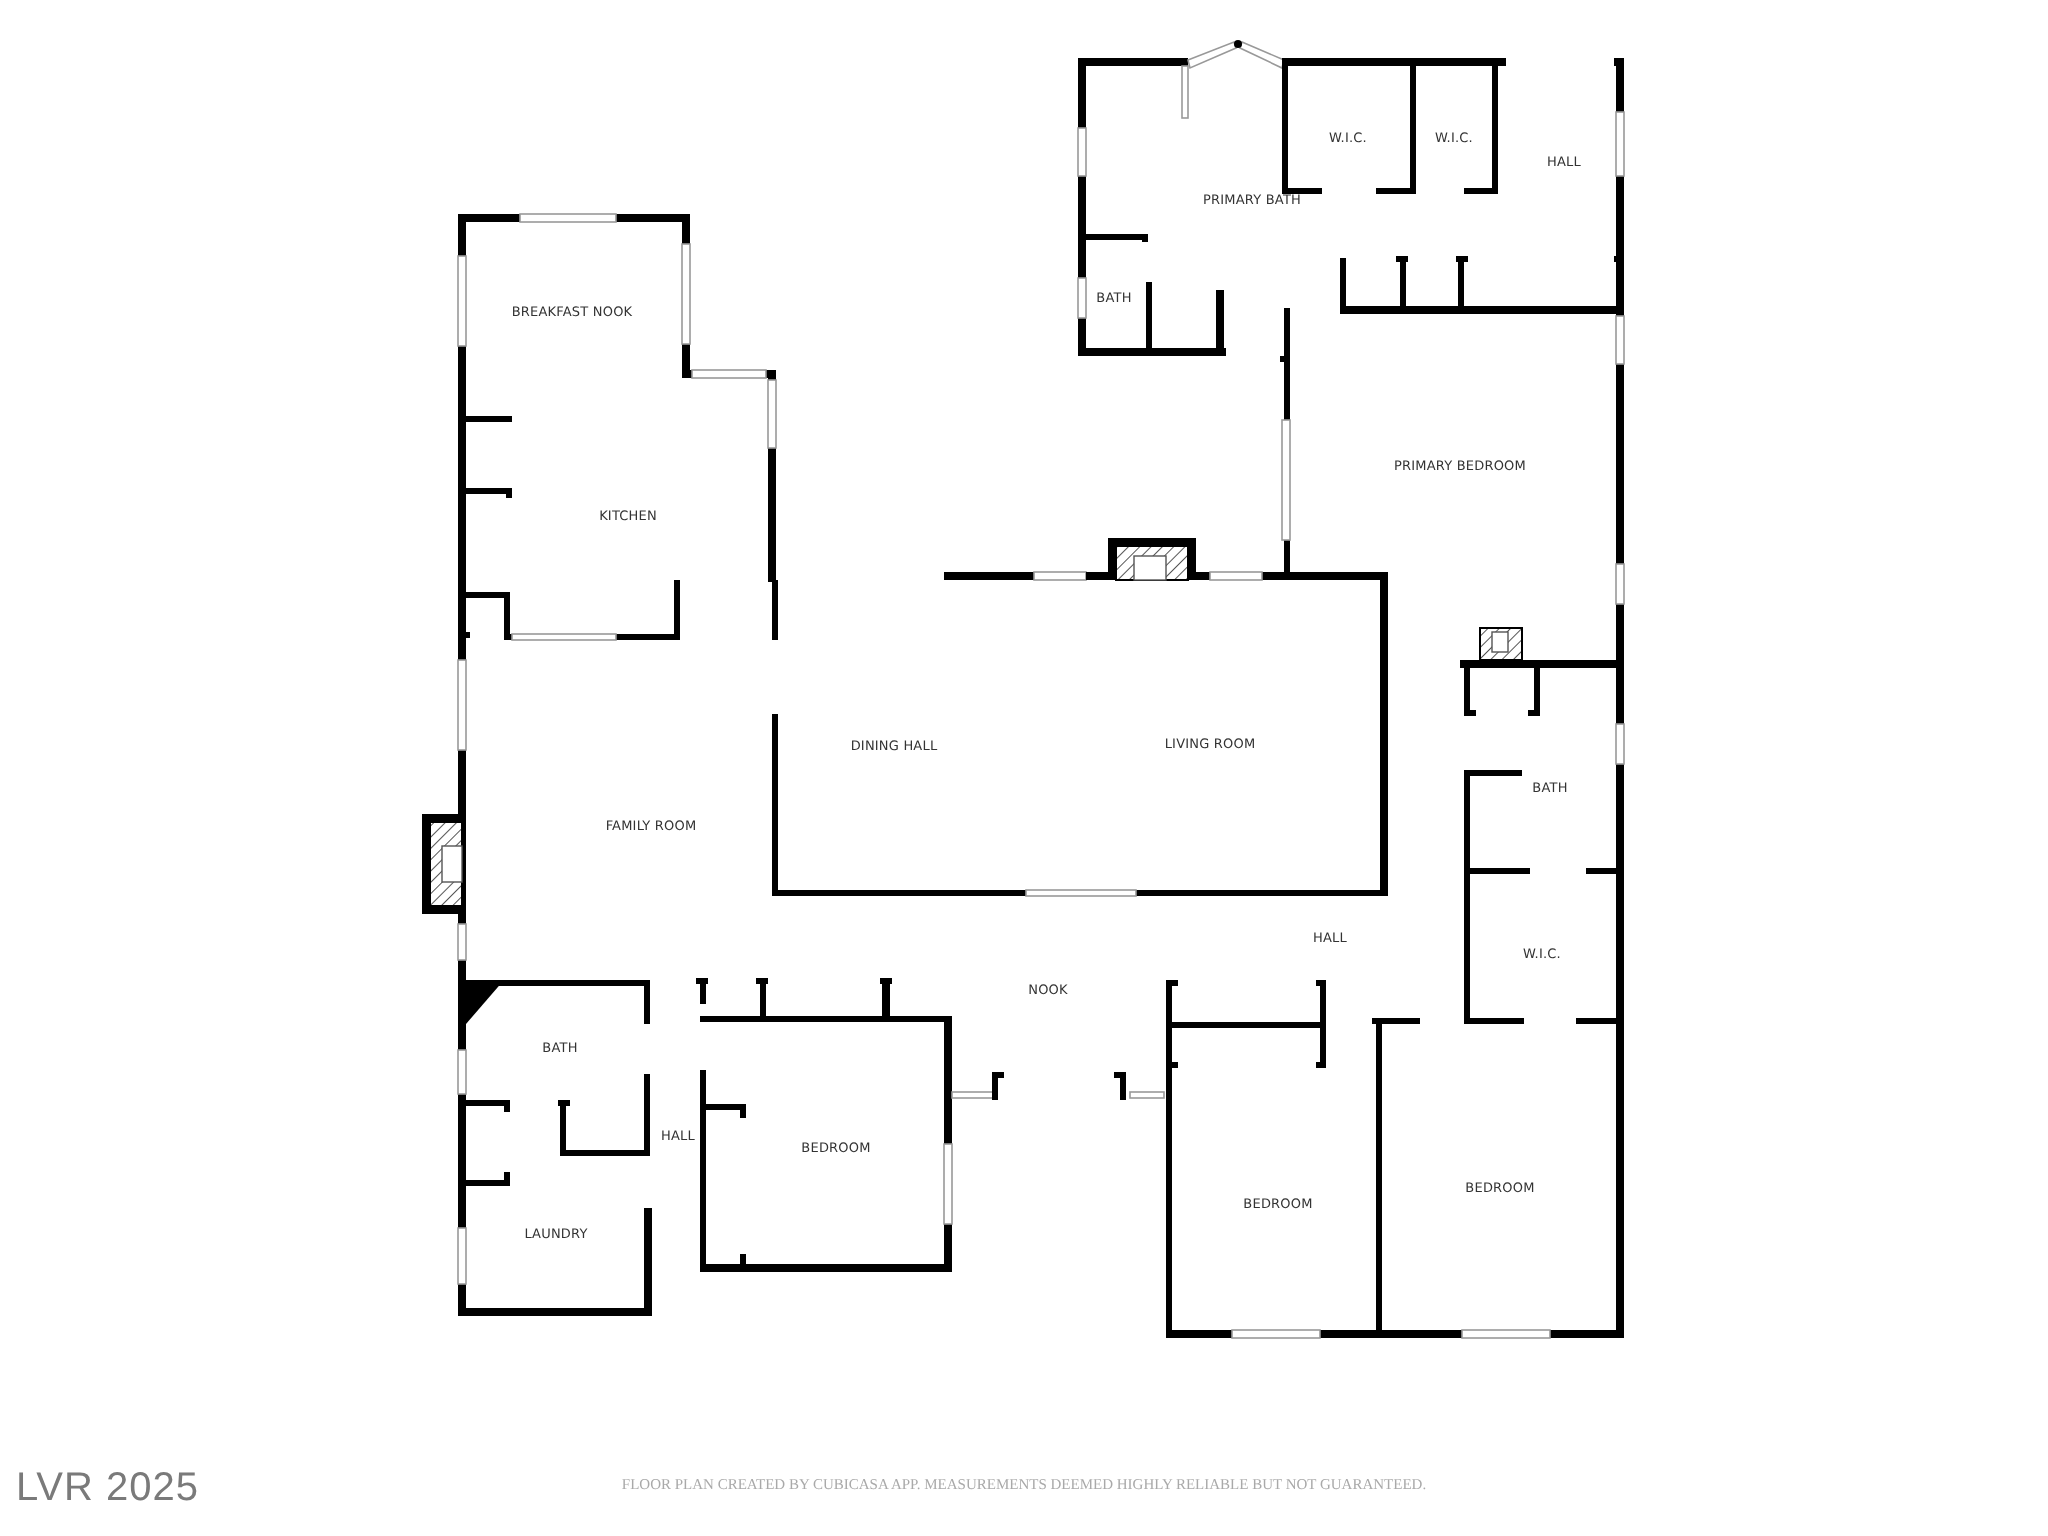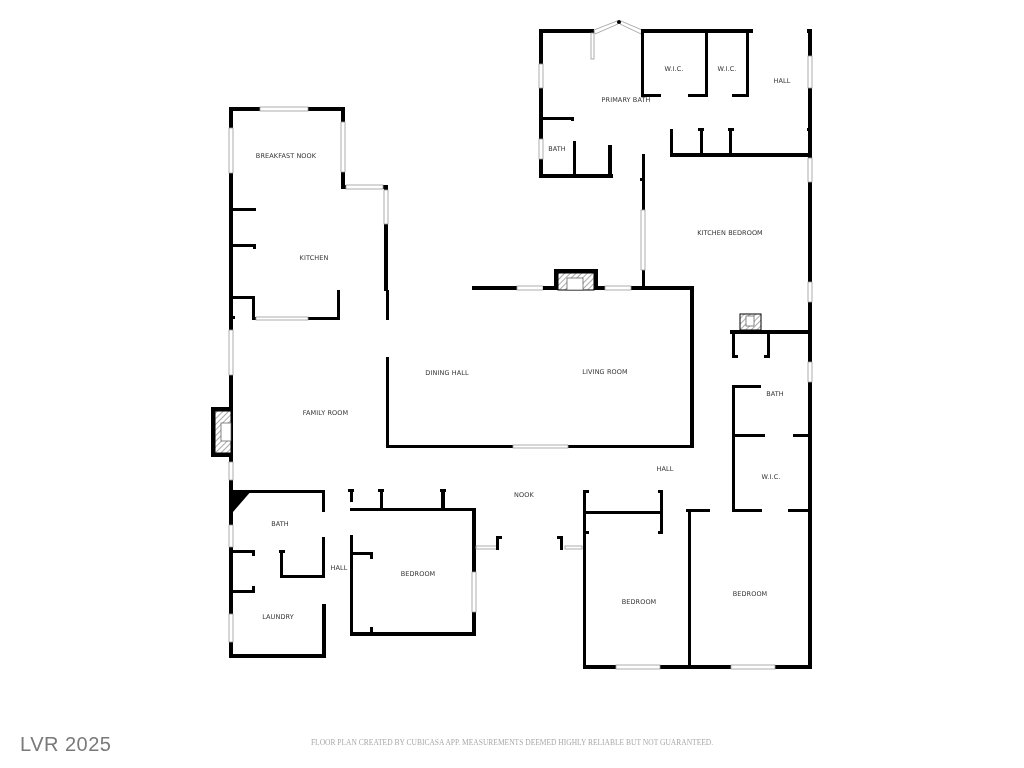--- a/index.html
+++ b/index.html
@@ -3,21 +3,21 @@
   <meta charset="utf-8">
   <style>
     html, body { margin: 0; padding: 0; background: #ffffff; }
     body { width: 1024px; height: 768px; position: relative; overflow: hidden; font-family: "DejaVu Sans", sans-serif; }
     #plan { position: absolute; left: 0; top: 0; width: 1024px; height: 768px; }
     .wall { fill: #000; }
     .win { fill: #fff; stroke: #999; stroke-width: 0.8; }
     .opening { fill: #fff; }
     .hatch { fill: url(#hatch); stroke: #000; stroke-width: 1; }
     .room-label { position: absolute; font-size: 6.5px; color: #333; letter-spacing: 0.1px; white-space: nowrap; transform: translate(-50%, -50%); font-family: "DejaVu Sans", sans-serif; }
-    .watermark { position: absolute; left: 20px; top: 733px; font-size: 20px; color: #7a7a7a; font-family: "Liberation Sans", sans-serif; letter-spacing: 0.5px; }
+    .watermark { position: absolute; left: 8px; top: 733px; font-size: 20px; color: #7a7a7a; font-family: "Liberation Sans", sans-serif; letter-spacing: 0.5px; }
     .disclaimer { position: absolute; left: 512px; top: 742px; transform: translate(-50%, -50%); font-size: 7.5px; color: #a9a9a9; white-space: nowrap; font-family: Liberation Serif, serif; }
   </style>
 </head>
 <body>
 
 <svg id="plan" viewBox="0 0 1024 768" xmlns="http://www.w3.org/2000/svg">
   <defs>
     <pattern id="hatch" patternUnits="userSpaceOnUse" width="4" height="4" patternTransform="rotate(45)">
       <rect width="4" height="4" fill="#fff"></rect>
       <line x1="0" y1="0" x2="0" y2="4" stroke="#555" stroke-width="1"></line>
@@ -199,21 +199,21 @@
 </svg>
 
 <div>
   <div class="room-label" style="left:626px;top:100px;">PRIMARY BATH</div>
   <div class="room-label" style="left:674px;top:69px;">W.I.C.</div>
   <div class="room-label" style="left:727px;top:69px;">W.I.C.</div>
   <div class="room-label" style="left:782px;top:81px;">HALL</div>
   <div class="room-label" style="left:557px;top:149px;">BATH</div>
   <div class="room-label" style="left:286px;top:156px;">BREAKFAST NOOK</div>
   <div class="room-label" style="left:314px;top:258px;">KITCHEN</div>
-  <div class="room-label" style="left:730px;top:233px;">KITCHEN BEDROOM</div>
+  <div class="room-label" style="left:730px;top:233px;">PRIMARY BEDROOM</div>
   <div class="room-label" style="left:447px;top:373px;">DINING HALL</div>
   <div class="room-label" style="left:605px;top:372px;">LIVING ROOM</div>
   <div class="room-label" style="left:775px;top:394px;">BATH</div>
   <div class="room-label" style="left:312px;top:413px;padding-left:27px;">FAMILY ROOM</div>
   <div class="room-label" style="left:665px;top:469px;">HALL</div>
   <div class="room-label" style="left:771px;top:477px;">W.I.C.</div>
   <div class="room-label" style="left:524px;top:495px;">NOOK</div>
   <div class="room-label" style="left:280px;top:524px;">BATH</div>
   <div class="room-label" style="left:339px;top:568px;">HALL</div>
   <div class="room-label" style="left:418px;top:574px;">BEDROOM</div>

